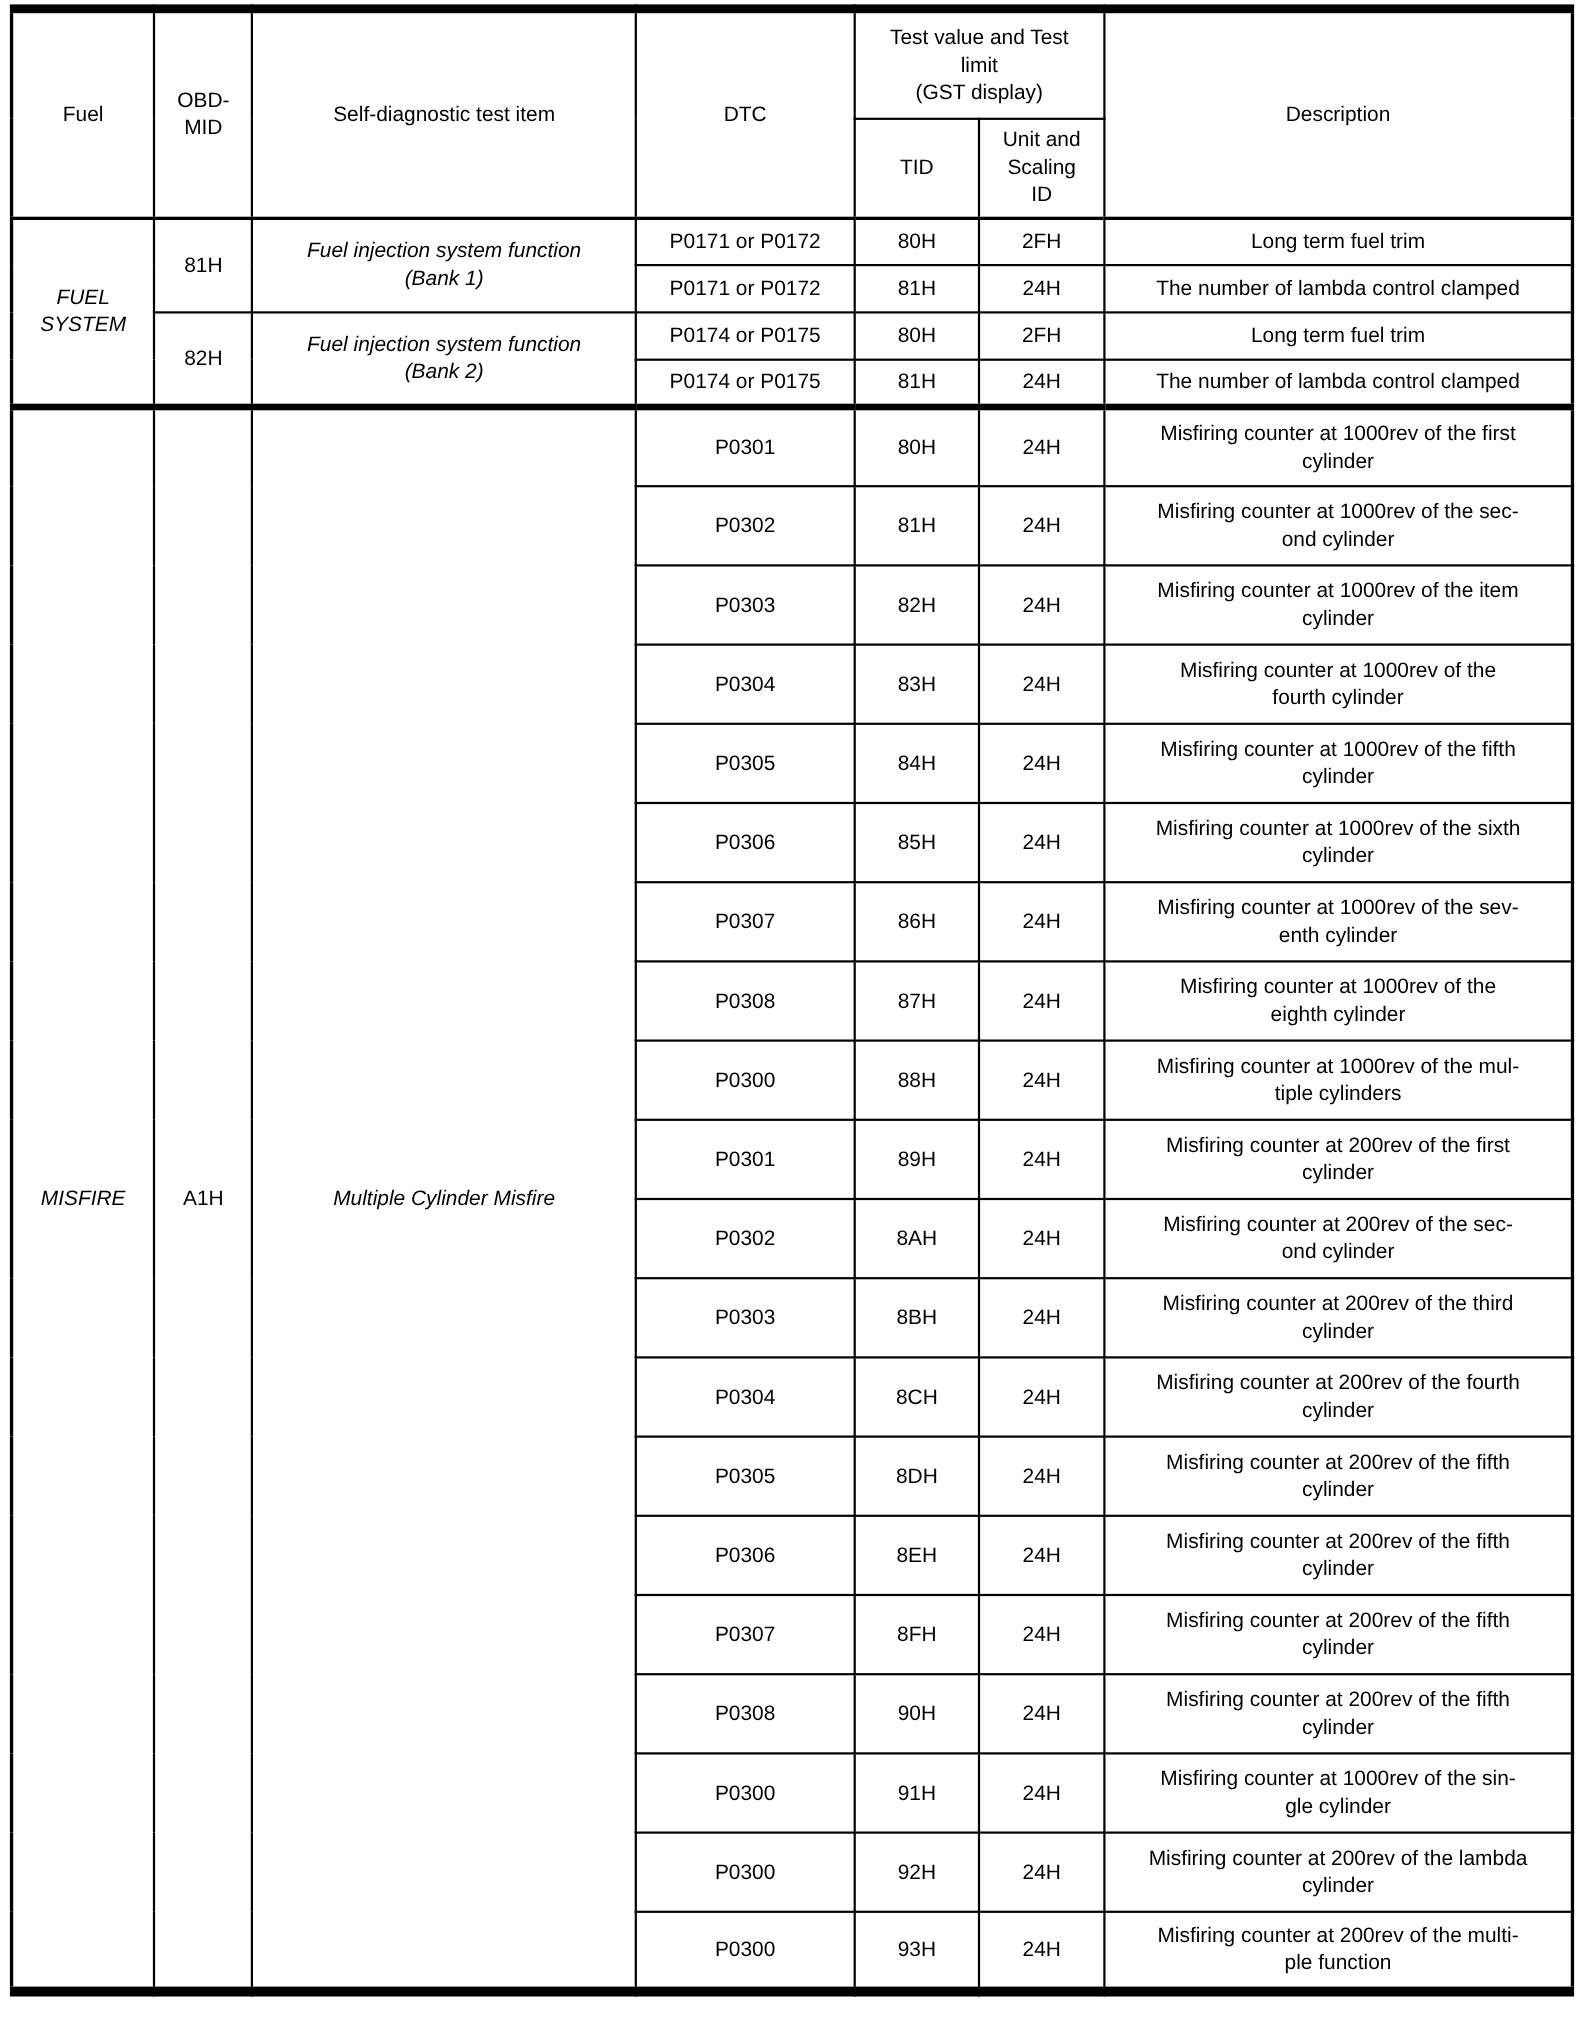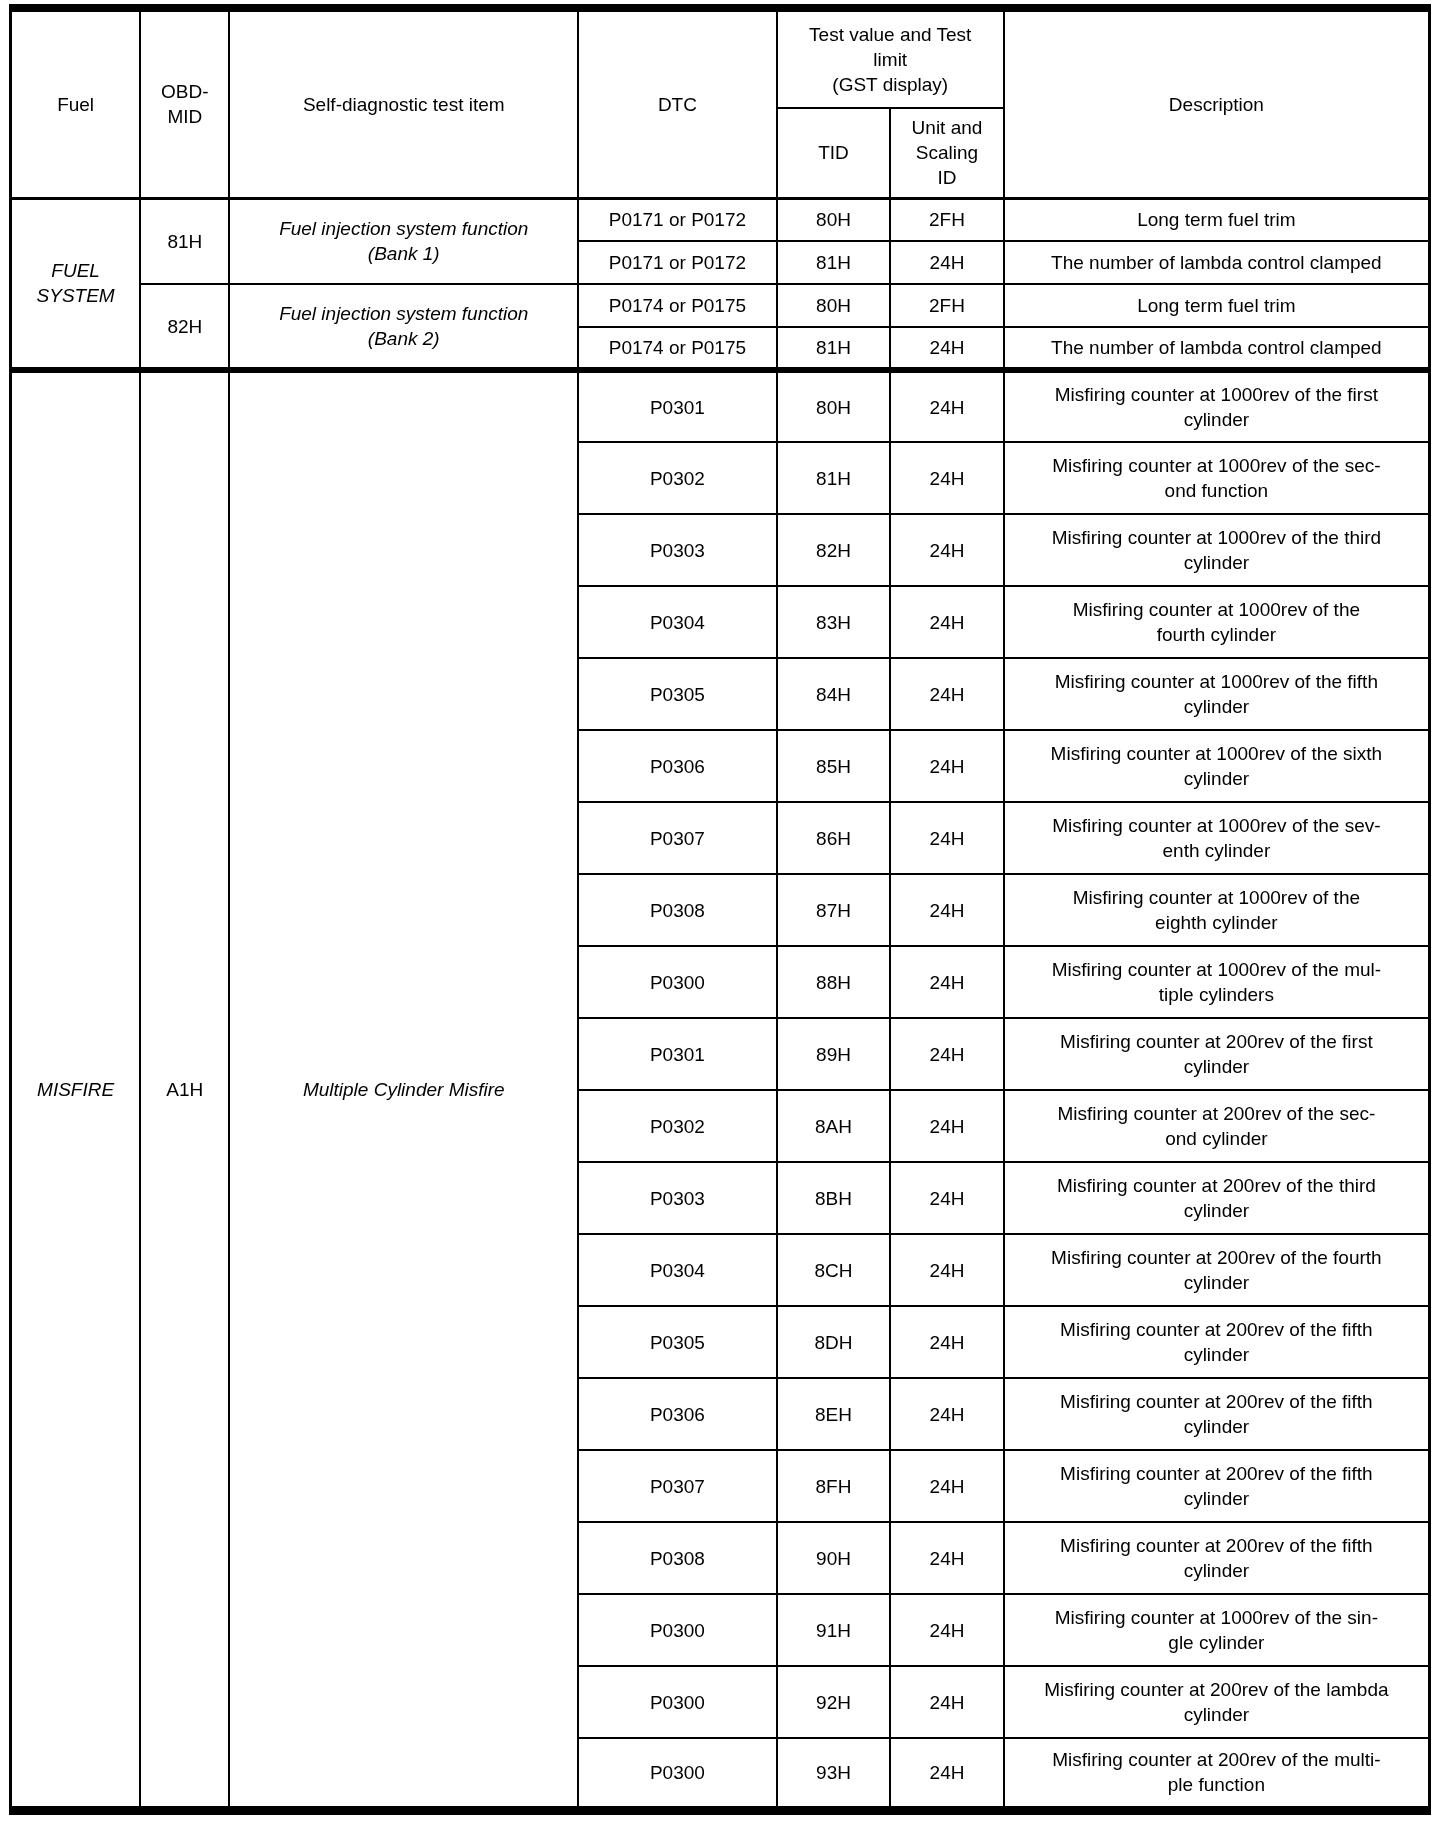--- a/index.html
+++ b/index.html
@@ -120,27 +120,27 @@
       <td>80H</td>
       <td>24H</td>
       <td class="desc">Misfiring counter at 1000rev of the first
 cylinder</td>
     </tr>
     <tr class="mrow">
       <td>P0302</td>
       <td>81H</td>
       <td>24H</td>
       <td class="desc">Misfiring counter at 1000rev of the sec-
-ond function</td>
+ond cylinder</td>
     </tr>
     <tr class="mrow">
       <td>P0303</td>
       <td>82H</td>
       <td>24H</td>
-      <td class="desc">Misfiring counter at 1000rev of the third
+      <td class="desc">Misfiring counter at 1000rev of the item
 cylinder</td>
     </tr>
     <tr class="mrow">
       <td>P0304</td>
       <td>83H</td>
       <td>24H</td>
       <td class="desc">Misfiring counter at 1000rev of the
 fourth cylinder</td>
     </tr>
     <tr class="mrow">

